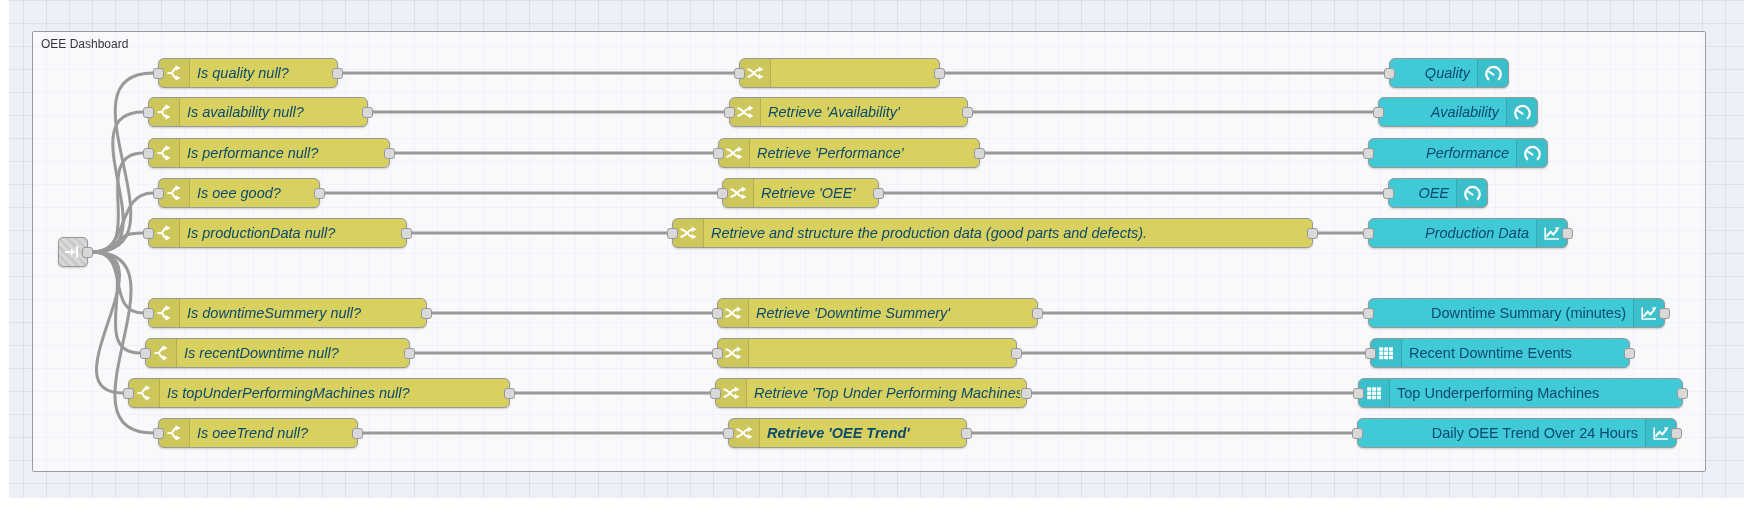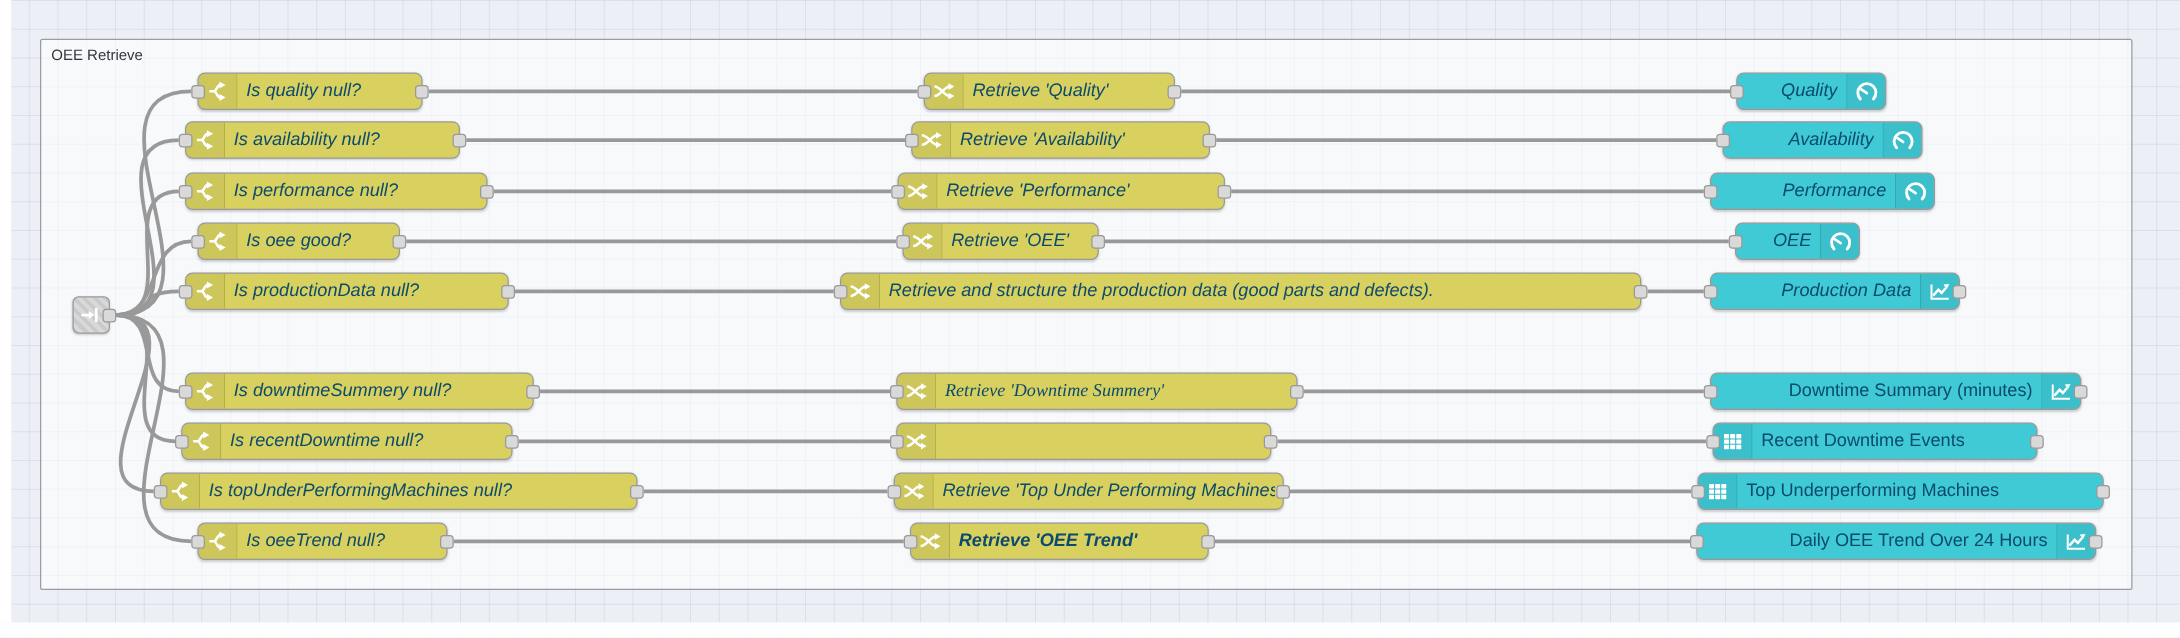--- a/index.html
+++ b/index.html
@@ -52,21 +52,21 @@
     border:1px solid #999;box-sizing:border-box;top:50%;margin-top:-5.5px;
   }
   .port.in{left:-6px;}
   .port.out{right:-6px;}
 </style>
 </head>
 <body>
 
 <div id="stage">
   <div class="group-box" id="group-box" style="left: 32px; top: 31px; width: 1674px; height: 441px;">
-    <span class="group-label">OEE Retrieve</span>
+    <span class="group-label">OEE Dashboard</span>
   </div>
   <svg id="wires" width="1744" height="510">
       <path d="M93 252 C191.45 252,54.55 73,153 73" fill="none" stroke="#999999" stroke-width="3"></path>
       <path d="M93 252 C170 252,66 112,143 112" fill="none" stroke="#999999" stroke-width="3"></path>
       <path d="M93 252 C147.45 252,88.55 153,143 153" fill="none" stroke="#999999" stroke-width="3"></path>
       <path d="M93 252 C131 252,115 193,153 193" fill="none" stroke="#999999" stroke-width="3"></path>
       <path d="M93 252 C131 252,105 233,143 233" fill="none" stroke="#999999" stroke-width="3"></path>
       <path d="M93 252 C131 252,105 313,143 313" fill="none" stroke="#999999" stroke-width="3"></path>
       <path d="M93 252 C148.55 252,84.44999999999999 353,140 353" fill="none" stroke="#999999" stroke-width="3"></path>
       <path d="M93 252 C170.55 252,45.44999999999999 393,123 393" fill="none" stroke="#999999" stroke-width="3"></path>
@@ -249,21 +249,20 @@
         <div class="icon-area left">
           <svg width="20" height="20" viewBox="0 0 20 20">
             <g stroke="#fff" stroke-width="2" fill="none">
               <path d="M2.5 6.2 C7.5 6.2 10.5 13.8 14.5 13.8"></path>
               <path d="M2.5 13.8 C7.5 13.8 10.5 6.2 14.5 6.2"></path>
             </g>
             <polygon fill="#fff" points="13.8,3.5 18.4,6.2 13.8,8.9"></polygon>
             <polygon fill="#fff" points="13.8,11.1 18.4,13.8 13.8,16.5"></polygon>
           </svg>
         </div>
-        <span class="node-label after-left-icon italic">Retrieve 'Quality'</span>
         <div class="port in"></div>
         <div class="port out"></div>
       </div>
       <div class="node function" style="left: 729px; top: 97px; width: 239px; height: 30px;">
         <div class="icon-area left">
           <svg width="20" height="20" viewBox="0 0 20 20">
             <g stroke="#fff" stroke-width="2" fill="none">
               <path d="M2.5 6.2 C7.5 6.2 10.5 13.8 14.5 13.8"></path>
               <path d="M2.5 13.8 C7.5 13.8 10.5 6.2 14.5 6.2"></path>
             </g>
@@ -313,21 +312,21 @@
               <path d="M2.5 13.8 C7.5 13.8 10.5 6.2 14.5 6.2"></path>
             </g>
             <polygon fill="#fff" points="13.8,3.5 18.4,6.2 13.8,8.9"></polygon>
             <polygon fill="#fff" points="13.8,11.1 18.4,13.8 13.8,16.5"></polygon>
           </svg>
         </div>
         <span class="node-label after-left-icon italic">Retrieve and structure the production data (good parts and defects).</span>
         <div class="port in"></div>
         <div class="port out"></div>
       </div>
-      <div class="node function" style="left: 717px; top: 298px; width: 321px; height: 30px; font-family: Liberation Serif, serif;">
+      <div class="node function" style="left: 717px; top: 298px; width: 321px; height: 30px;">
         <div class="icon-area left">
           <svg width="20" height="20" viewBox="0 0 20 20">
             <g stroke="#fff" stroke-width="2" fill="none">
               <path d="M2.5 6.2 C7.5 6.2 10.5 13.8 14.5 13.8"></path>
               <path d="M2.5 13.8 C7.5 13.8 10.5 6.2 14.5 6.2"></path>
             </g>
             <polygon fill="#fff" points="13.8,3.5 18.4,6.2 13.8,8.9"></polygon>
             <polygon fill="#fff" points="13.8,11.1 18.4,13.8 13.8,16.5"></polygon>
           </svg>
         </div>

